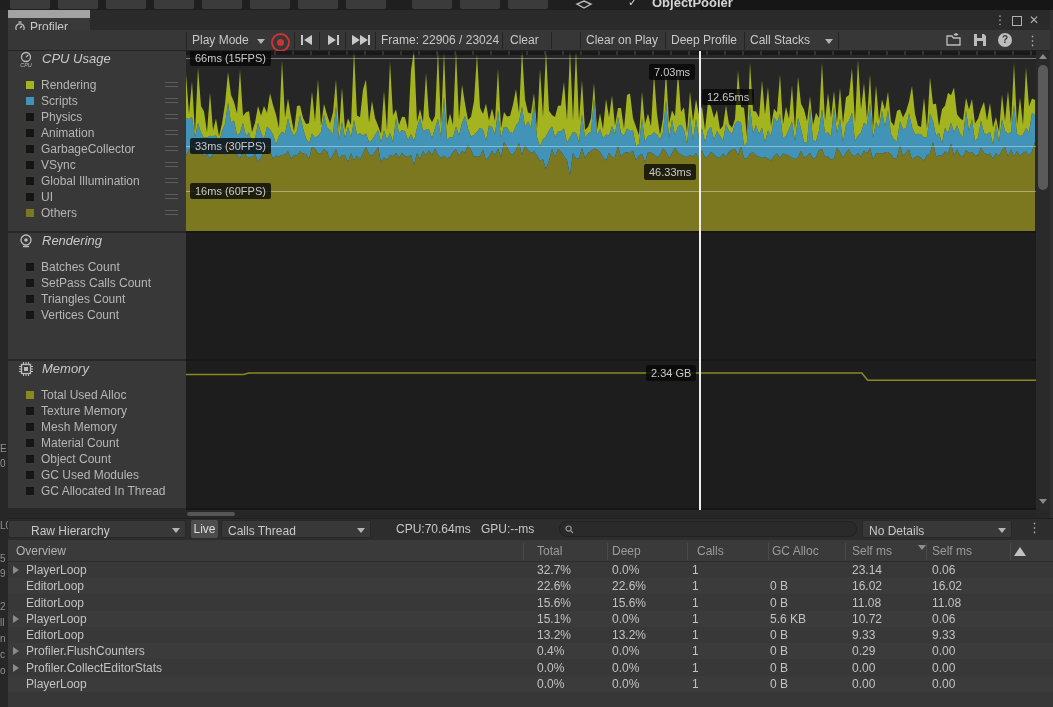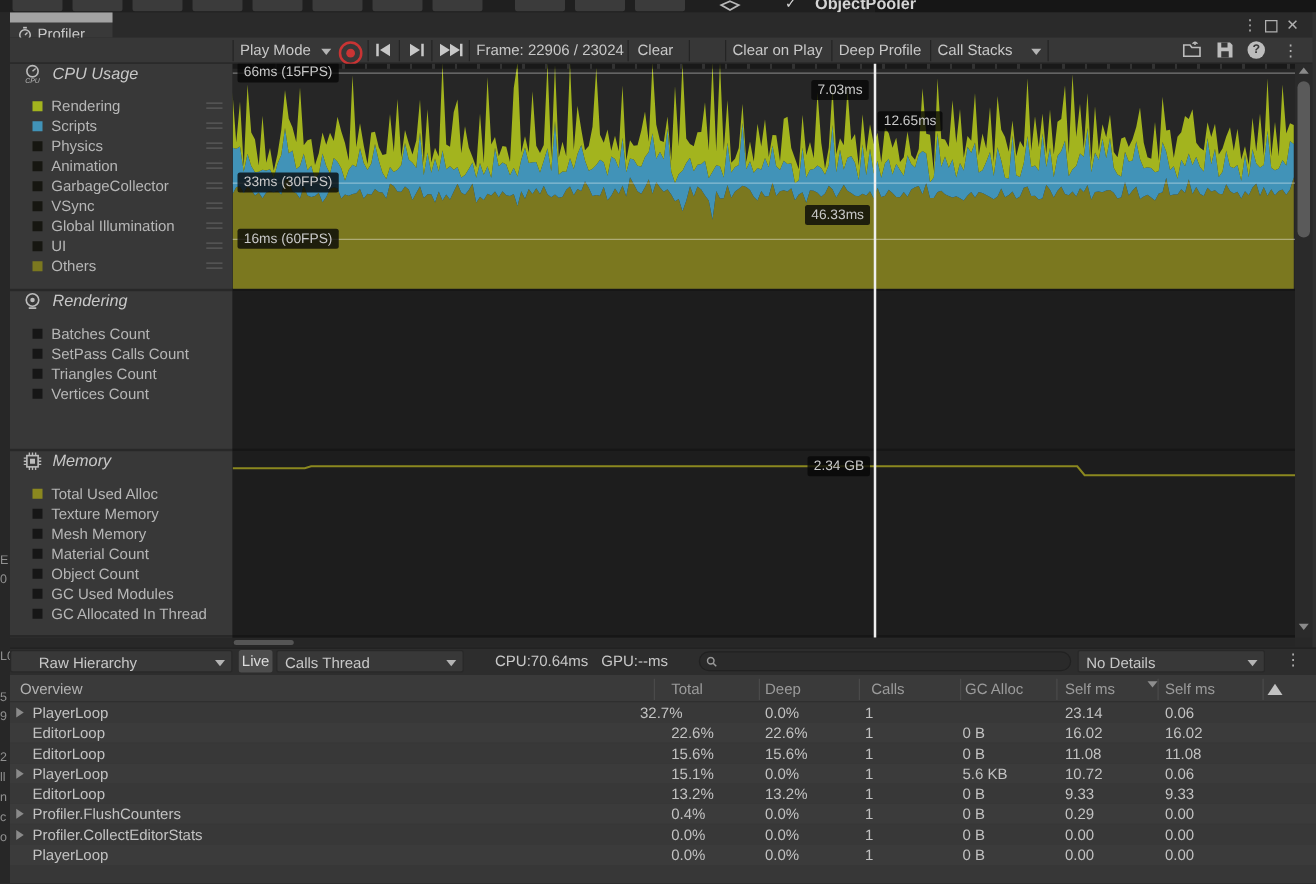--- a/index.html
+++ b/index.html
@@ -326,21 +326,21 @@
       <div class="hrow" style="left: 772px; top: 540px;">GC Alloc</div>
       <div class="hrow" style="left: 852px; top: 540px;">Self ms</div>
       <div class="abs" style="left: 918px; top: 545px; width: 0px; height: 0px; border-left: 4px solid transparent; border-right: 4px solid transparent; border-top: 5px solid rgb(142, 142, 142);"></div>
       <div class="hrow" style="left: 932px; top: 540px;">Self ms</div>
     </div>
   <div class="abs" style="left:1014px;top:547px;width:0;height:0;border-left:6px solid transparent;border-right:6px solid transparent;border-bottom:9px solid #c2c2c2;"></div>
   <div id="tablerows" class="abs" style="left:0;top:562px;width:1053px;height:145px;background:#373737;">
       <div class="abs" style="left: 0px; top: 0px; width: 1053px; height: 16px; background: rgb(56, 56, 56);">
         <div class="abs" style="left: 13px; top: 4px; width: 0px; height: 0px; border-top: 4px solid transparent; border-bottom: 4px solid transparent; border-left: 6px solid rgb(138, 138, 138);"></div>
         <div class="cell" style="left: 26px; top: 0px;">PlayerLoop</div>
-        <div class="cell" style="left: 512px; top: 0px;">32.7%</div>
+        <div class="cell" style="left: 537px; top: 0px;">32.7%</div>
         <div class="cell" style="left: 612px; top: 0px;">0.0%</div>
         <div class="cell" style="left: 692px; top: 0px;">1</div>
         <div class="cell" style="left: 770px; top: 16px;">24.7 KB</div>
         <div class="cell" style="left: 852px; top: 0px;">23.14</div>
         <div class="cell" style="left: 932px; top: 0px;">0.06</div>
       </div>
       <div class="abs" style="left: 0px; top: 16px; width: 1053px; height: 16px; background: rgb(59, 59, 59);">
         <div class="cell" style="left: 26px; top: 0px;">EditorLoop</div>
         <div class="cell" style="left: 537px; top: 0px;">22.6%</div>
         <div class="cell" style="left: 612px; top: 0px;">22.6%</div>

